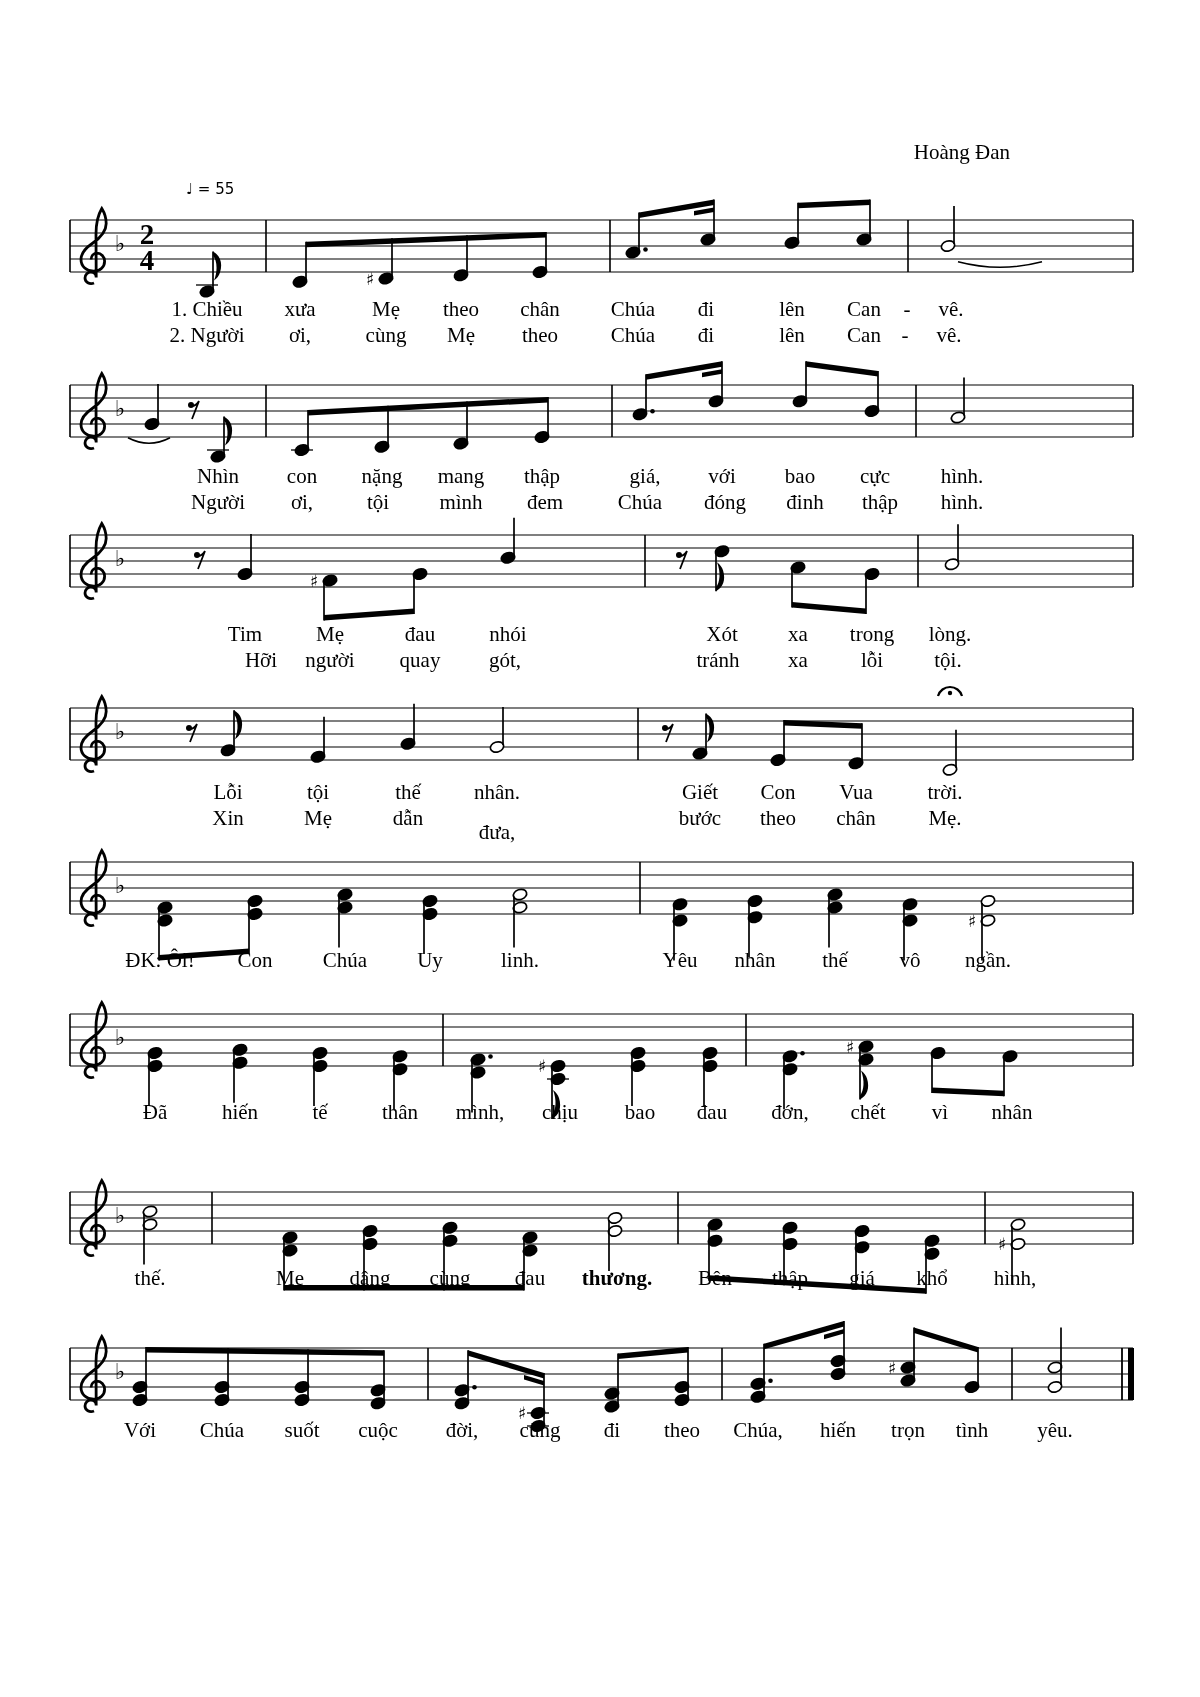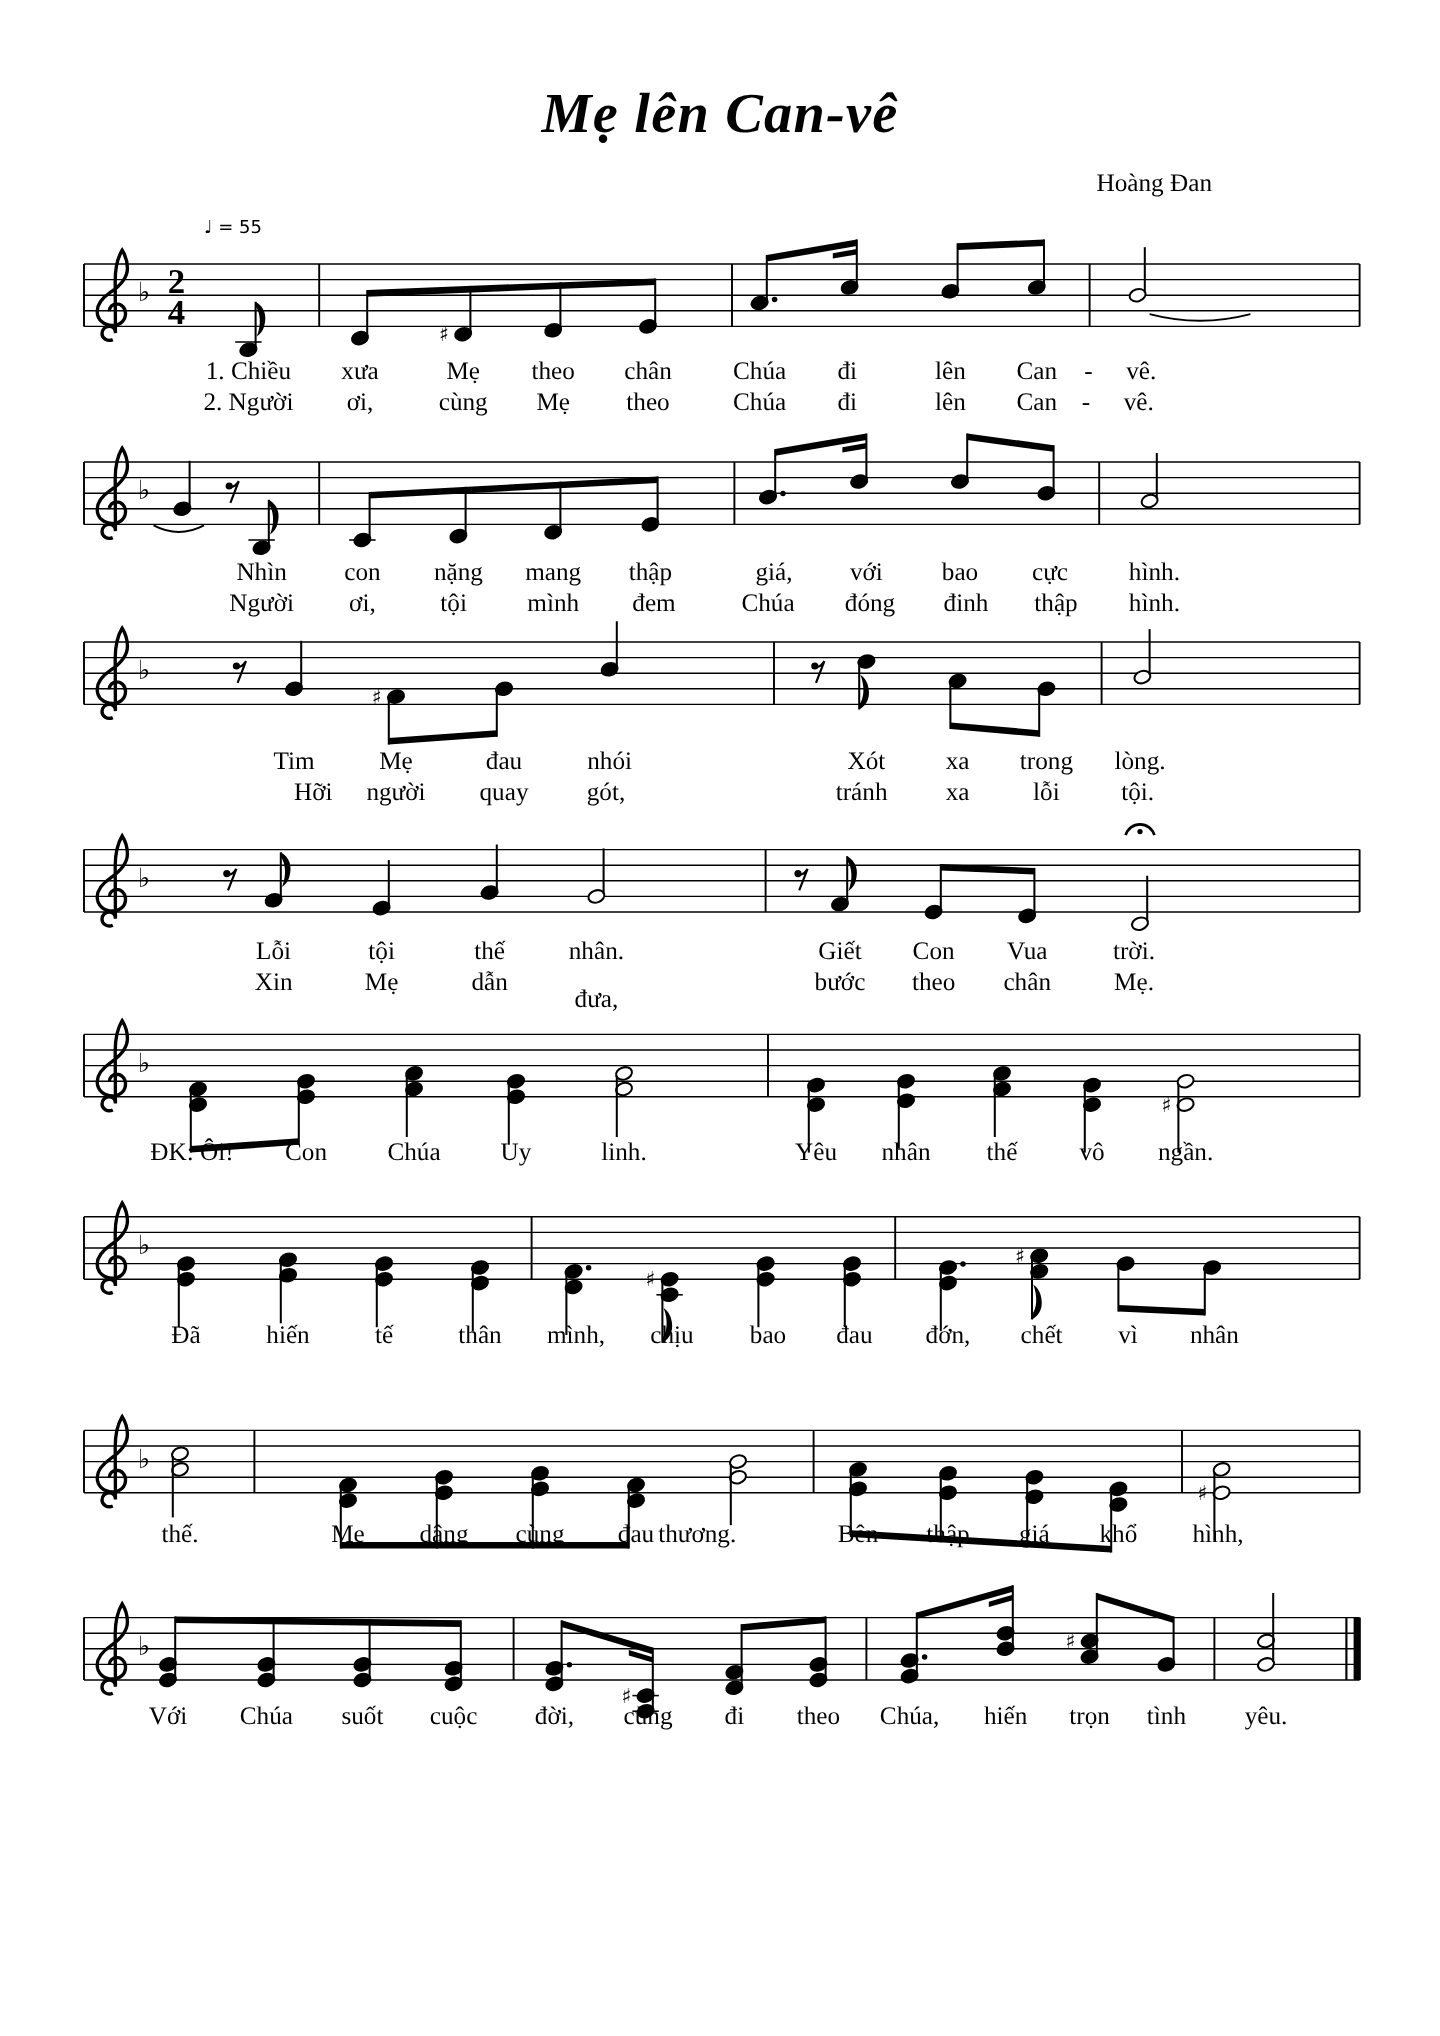--- a/index.html
+++ b/index.html
@@ -15,35 +15,34 @@
   }
   #subtitle{
     position:absolute;top:153px;left:0;width:92%;text-align:center;
     font-size:19px;font-family:"Liberation Serif", serif;
   }
   #composer{
     position:absolute;top:140px;right:190px;font-size:21px;
     font-family:"Liberation Serif", serif;
   }
   #tempo{
-    position:absolute;top:180px;left:170px;font-size:15px;
+    position:absolute;top:180px;left:186px;font-size:15px;
     font-family:"DejaVu Sans", sans-serif;
   }
   #score-svg{position:absolute;top:0;left:0;}
   .lyrics-line{position:absolute;left:0;top:0;width:100%;height:26px;}
   .lyric-word{
     position:absolute;transform:translateX(-50%);white-space:nowrap;
     font-size:21px;font-family:"Liberation Serif", serif;line-height:24px;
   }
 </style>
 </head>
 <body>
 
 <div id="page">
-  <div id="title">Mẹ lên Can-vê</div>
   <div id="composer">Hoàng Đan</div>
   <div id="tempo"><span>♩</span> <span>= 55</span></div>
   <svg id="score-svg" width="1200" height="1500" viewBox="0 0 1200 1500">
       <g>
         <line x1="70" y1="220" x2="1133" y2="220" stroke="#000000" stroke-width="1.2"></line>
         <line x1="70" y1="233" x2="1133" y2="233" stroke="#000000" stroke-width="1.2"></line>
         <line x1="70" y1="246" x2="1133" y2="246" stroke="#000000" stroke-width="1.2"></line>
         <line x1="70" y1="259" x2="1133" y2="259" stroke="#000000" stroke-width="1.2"></line>
         <line x1="70" y1="272" x2="1133" y2="272" stroke="#000000" stroke-width="1.2"></line>
         <line x1="70" y1="220" x2="70" y2="272" stroke="#000000" stroke-width="1.6"></line>
@@ -538,21 +537,21 @@
         <span class="lyric-word" style="left: 868px;">chết</span>
         <span class="lyric-word" style="left: 940px;">vì</span>
         <span class="lyric-word" style="left: 1012px;">nhân</span>
       </div>
       <div class="lyrics-line" style="top: 1266px;">
         <span class="lyric-word" style="left: 150px;">thế.</span>
         <span class="lyric-word" style="left: 290px;">Mẹ</span>
         <span class="lyric-word" style="left: 370px;">dâng</span>
         <span class="lyric-word" style="left: 450px;">cùng</span>
         <span class="lyric-word" style="left: 530px;">đau</span>
-        <span class="lyric-word" style="left: 581px;">thương.</span>
+        <span class="lyric-word" style="left: 617px; font-weight: bold;">thương.</span>
         <span class="lyric-word" style="left: 715px;">Bên</span>
         <span class="lyric-word" style="left: 790px;">thập</span>
         <span class="lyric-word" style="left: 862px;">giá</span>
         <span class="lyric-word" style="left: 932px;">khổ</span>
         <span class="lyric-word" style="left: 1015px;">hình,</span>
       </div>
       <div class="lyrics-line" style="top: 1418px;">
         <span class="lyric-word" style="left: 140px;">Với</span>
         <span class="lyric-word" style="left: 222px;">Chúa</span>
         <span class="lyric-word" style="left: 302px;">suốt</span>

